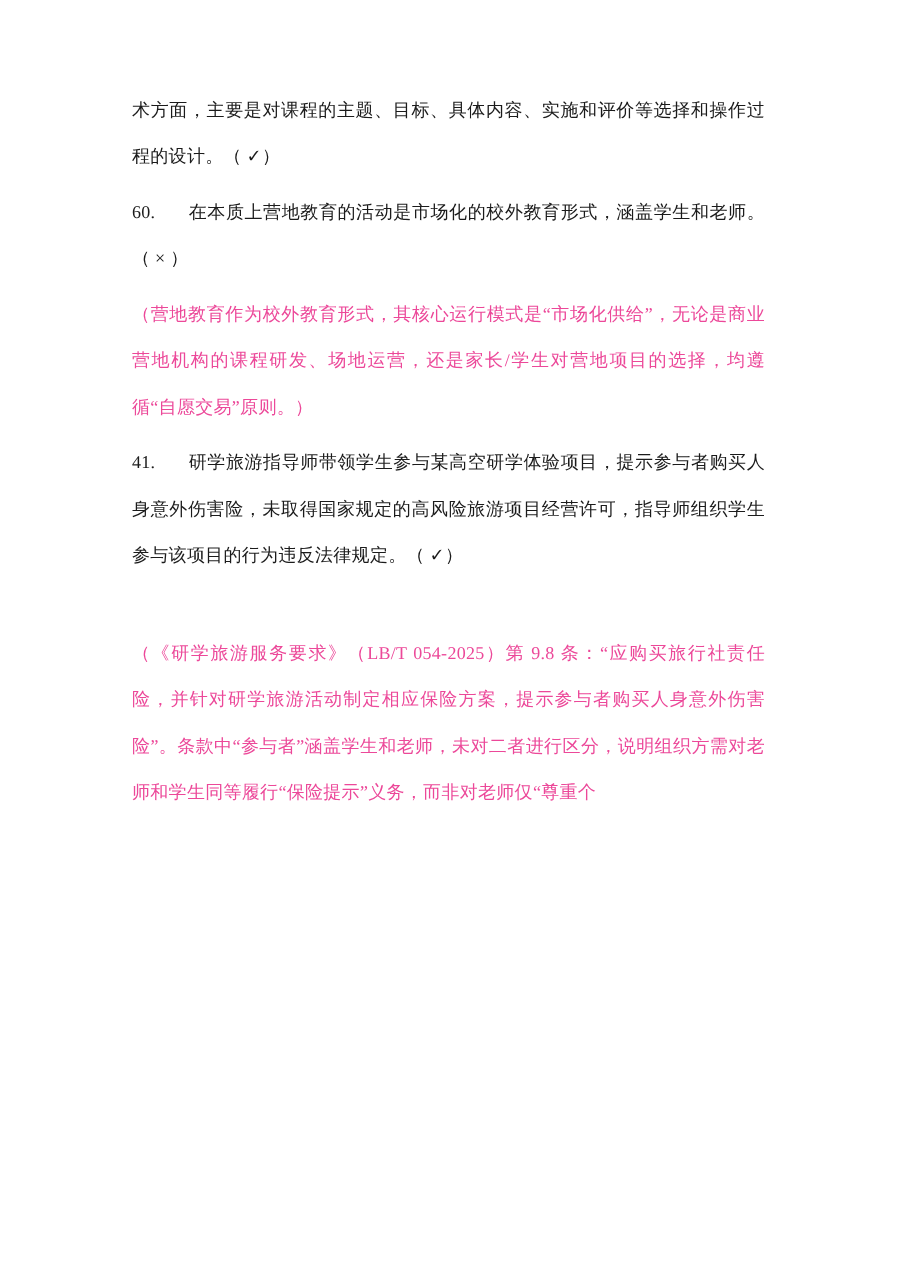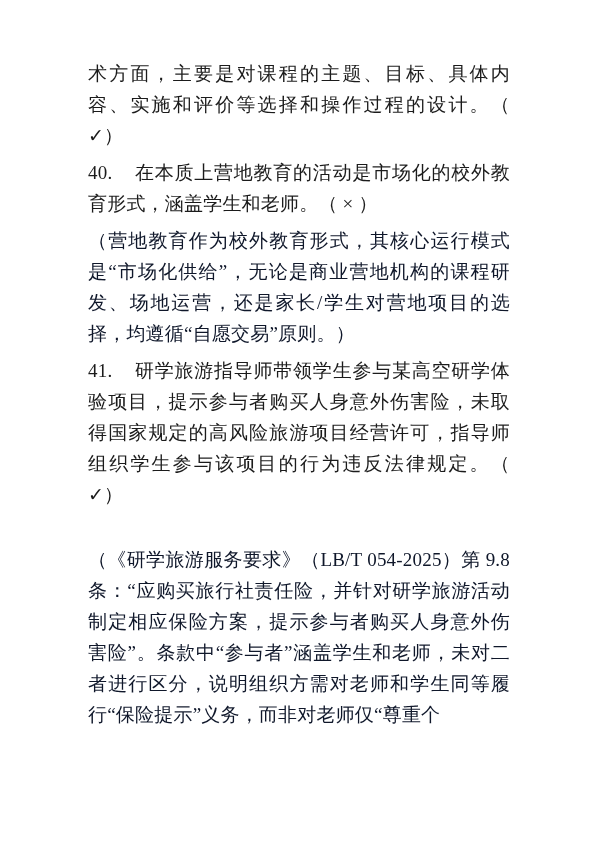--- a/index.html
+++ b/index.html
@@ -16,30 +16,30 @@
     box-sizing: border-box;
     font-family: "Liberation Serif", "DejaVu Serif", serif;
   }
   .content {
     position: absolute;
     left: 88px;
     top: 58px;
     width: 422px;
   }
   .para {
-    font-size: 19px;
+    font-size: 12px;
     line-height: 31px;
     color: #1b1b1b;
     margin: 0 0 0 0;
     text-align: justify;
     letter-spacing: 0.2px;
     font-family: Liberation Serif, serif;
   }
   .para.red {
-    color: #0f172a;
+    color: #ec4899;
   }
   .gap-sm {
     height: 6px;
   }
   .gap-md {
     height: 11px;
   }
   .num {
     display: inline-block;
   }
@@ -51,21 +51,21 @@
 </head>
 <body>
 
 <div class="page">
   <div class="content">
 
     <p class="para">术方面，主要是对课程的主题、目标、具体内容、实施和评价等选择和操作过程的设计。（ ✓）</p>
 
     <div class="gap-sm"></div>
 
-    <p class="para"><span class="num">40.</span><span class="num-sp"></span><span>在本质上营地教育的活动是市场化的校外教育形式，涵盖学生和老师。（ × ）</span></p>
+    <p class="para"><span class="num">60.</span><span class="num-sp"></span><span>在本质上营地教育的活动是市场化的校外教育形式，涵盖学生和老师。（ × ）</span></p>
 
     <div class="gap-sm"></div>
 
     <p class="para red">（营地教育作为校外教育形式，其核心运行模式是“市场化供给”，无论是商业营地机构的课程研发、场地运营，还是家长/学生对营地项目的选择，均遵循“自愿交易”原则。）</p>
 
     <div class="gap-sm"></div>
 
     <p class="para"><span class="num">41.</span><span class="num-sp"></span><span>研学旅游指导师带领学生参与某高空研学体验项目，提示参与者购买人身意外伤害险，未取得国家规定的高风险旅游项目经营许可，指导师组织学生参与该项目的行为违反法律规定。（ ✓）</span></p>
 
     <div class="gap-sm"></div>

